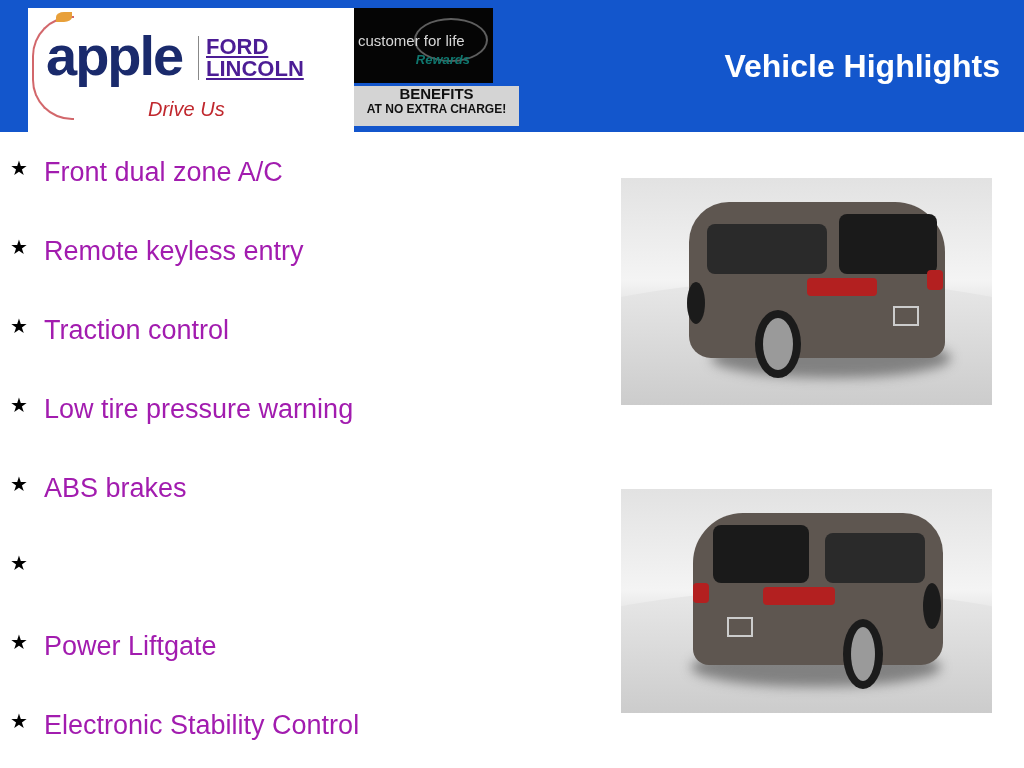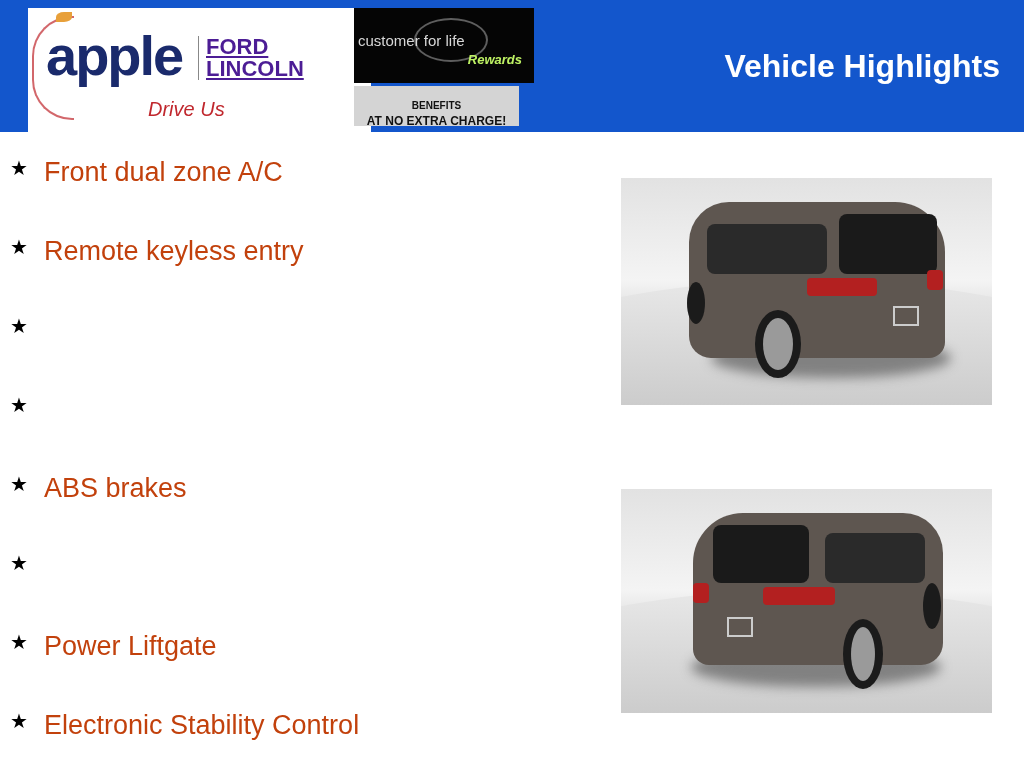--- a/index.html
+++ b/index.html
@@ -1,36 +1,36 @@
 <!DOCTYPE html>
 <html><head>
   <meta charset="utf-8">
   <style>
     html, body { margin:0; padding:0; }
     body { width:1024px; height:768px; background:#ffffff; position:relative; overflow:hidden; font-family:"Liberation Sans", sans-serif; }
     .header { position:absolute; left:0; top:0; width:1024px; height:132px; background:#1356CC; }
-    .logo-box { position:absolute; left:28px; top:8px; width:326px; height:130px; background:#ffffff;padding-left:17px; }
+    .logo-box { position:absolute; left:28px; top:8px; width:326px; height:130px; background:#ffffff; }
     .apple-word { position:absolute; left:18px; top:20px; font-family:"Liberation Sans", sans-serif; font-weight:bold; font-size:56px; color:#1a2a6c; letter-spacing:-2px; line-height:1; }
     .apple-sep { position:absolute; left:170px; top:28px; width:1px; height:44px; background:#888; }
     .ford-text { position:absolute; left:178px; top:28px; font-weight:bold; font-size:22px; color:#4c1d95; line-height:22px;text-decoration:underline; }
     .drive-us { position:absolute; left:120px; top:90px; font-style:italic; font-size:20px; color:#c0272d; }
     .apple-stem { position:absolute; left:4px; top:8px; width:40px; height:100px; border:2px solid #c0272d; border-right:none; border-radius:40px 0 0 40px; opacity:0.7; }
     .apple-leaf { position:absolute; left:28px; top:4px; width:16px; height:10px; background:#e8a03a; border-radius:50% 0; }
-    .cfl-box { position:absolute; left:354px; top:8px; width:180px; height:75px; background:#050505; }
+    .cfl-box { position:absolute; left:354px; top:8px; width:139px; height:75px; background:#050505; }
     .cfl-text { position:absolute; left:4px; top:24px; font-size:15px; color:#d8d8d8; white-space:nowrap; }
     .cfl-loop { position:absolute; left:60px; top:10px; width:70px; height:40px; border:2px solid #999; border-radius:50%; opacity:0.6; }
-    .cfl-rewards { position:absolute; right:12px; top:44px; font-style:italic; font-size:13px; color:#bef264; font-weight:bold; }
+    .cfl-rewards { position:absolute; right:23px; top:44px; font-style:italic; font-size:13px; color:#0f766e; font-weight:bold; }
     .benefits-box { position:absolute; left:354px; top:86px; width:165px; height:40px; background:#d4d4d4; text-align:center; }
-    .benefits-title { display:block; font-weight:bold; font-size:10px; color:#111; margin-top:12px; line-height:16px; }
+    .benefits-title { display:block; font-weight:bold; font-size:15px; color:#111; margin-top:0; line-height:16px; }
     .benefits-sub { display:block; font-weight:bold; font-size:12px; color:#111; line-height:14px; }
     .page-title { position:absolute; right:24px; top:48px; font-size:32px; color:#ffffff;font-weight:bold; }
     .features { position:absolute; left:10px; top:150px; width:580px; }
     .feature { position:absolute; left:0; height:40px; display:flex; align-items:center; }
     .star { width:24px; font-size:20px; color:#000; line-height:1; margin-top:-8px; }
-    .feature-label { font-size:27px; color:#c2410c; margin-left:10px; white-space:nowrap; }
+    .feature-label { font-size:27px; color:#a21caf; margin-left:10px; white-space:nowrap; }
     .photo { position:absolute; left:621px; width:371px; overflow:hidden; }
     .photo-bg { position:absolute; inset:0; background:linear-gradient(#e2e2e2 0%, #f4f4f4 45%, #e6e6e6 55%, #cfcfcf 100%); }
     .photo-floor { position:absolute; left:0; right:0; bottom:0; height:55%; background:linear-gradient(#e8e8e8, #cccccc); clip-path:ellipse(100% 100% at 50% 100%); }
     .van { position:absolute; background:#5e5650; border-radius:30px 40px 14px 14px; }
     .van-window { position:absolute; background:#1a1a1a; border-radius:8px; }
     .van-tail { position:absolute; background:#b32020; border-radius:4px; }
     .van-wheel { position:absolute; background:#1b1b1b; border-radius:50%; }
     .van-rim { position:absolute; background:#9a9a9a; border-radius:50%; inset:8px; }
     .van-shadow { position:absolute; background:rgba(60,60,60,0.55); border-radius:50%; filter:blur(6px); }
   </style>
@@ -65,23 +65,25 @@
   <div class="feature" style="top:2px">
     <span class="star">★</span>
     <span class="feature-label">Front dual zone A/C</span>
   </div>
   <div class="feature" style="top:81px">
     <span class="star">★</span>
     <span class="feature-label">Remote keyless entry</span>
   </div>
   <div class="feature" style="top:160px">
     <span class="star">★</span>
+    <span class="feature-label">Traction control</span>
   </div>
   <div class="feature" style="top:239px">
     <span class="star">★</span>
+    <span class="feature-label">Low tire pressure warning</span>
   </div>
   <div class="feature" style="top:318px">
     <span class="star">★</span>
     <span class="feature-label">ABS brakes</span>
   </div>
   <div class="feature" style="top:397px">
     <span class="star">★</span>
   </div>
   <div class="feature" style="top:476px">
     <span class="star">★</span>

